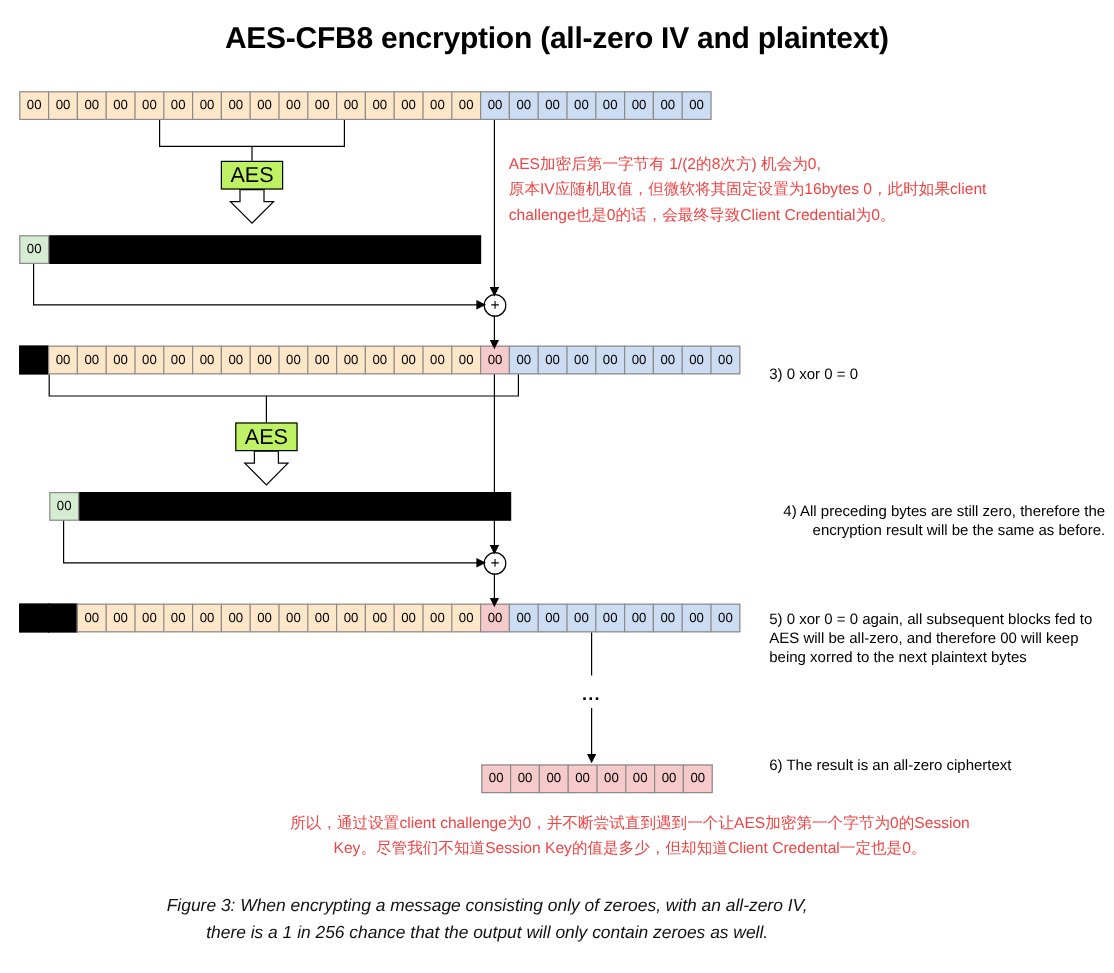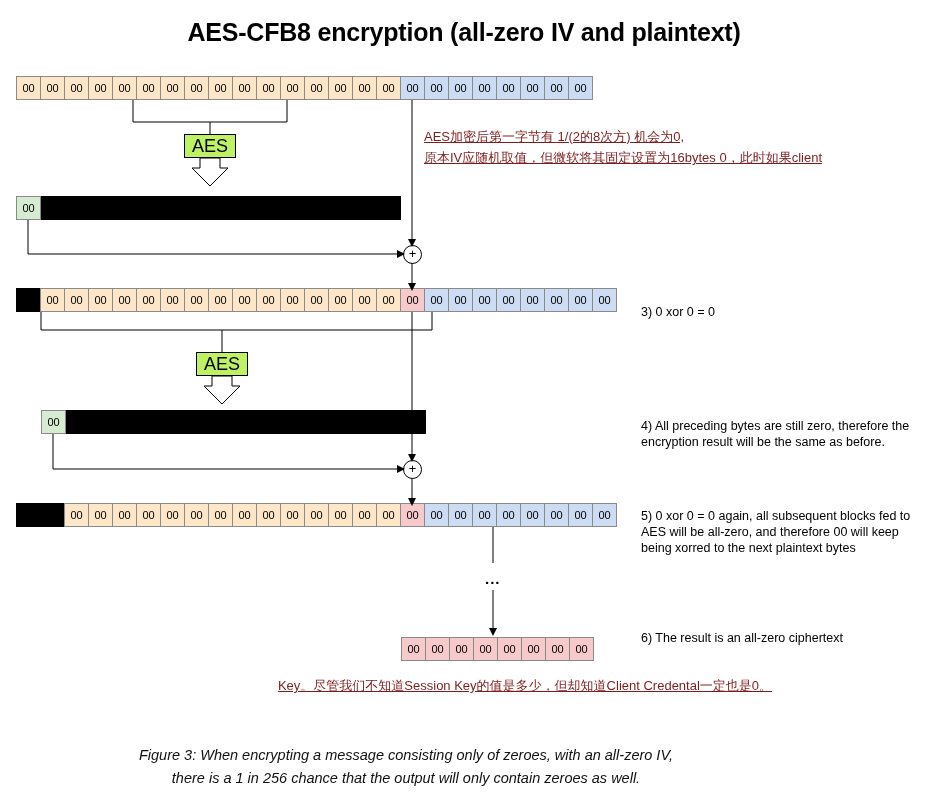--- a/index.html
+++ b/index.html
@@ -63,22 +63,21 @@
   .label {
     position: absolute;
     font-size: 12.5px;
     line-height: 16px;
     color: #000;
   }
   .note-cn {
     position: absolute;
     font-size: 13px;
     line-height: 21px;
-    color: #7f1d1d;
-    text-decoration: underline;
+    color: #ef4444;
   }
   .caption {
     position: absolute;
     left: 0;
     width: 812px;
     text-align: center;
     font-style: italic;
     font-size: 14.5px;
     line-height: 23px;
     color: #111;
@@ -266,29 +265,31 @@
     <path d="M412,312 L412,459" stroke="#000" fill="none" stroke-width="1" marker-end="url(#arrowSmall)"></path>
 
     <path d="M412,478 L412,503" stroke="#000" fill="none" stroke-width="1" marker-end="url(#arrowSmall)"></path>
 
     <path d="M493,527 L493,563" stroke="#000" fill="none" stroke-width="1"></path>
 
     <path d="M493,590 L493,633" stroke="#000" fill="none" stroke-width="1" marker-end="url(#arrowSmall)"></path>
   </svg>
 
   <div class="label" style="left:641px; top:304px; width:270px;">3) 0 xor 0 = 0</div>
-  <div class="label" style="left:641px; top:418px; width:280px;">4) All preceding bytes are still zero, therefore the encryption result will be the same as before.</div>
+  <div class="label" style="left:641px; top:418px; width:280px;text-align:right;">4) All preceding bytes are still zero, therefore the encryption result will be the same as before.</div>
   <div class="label" style="left:641px; top:508px; width:280px;">5) 0 xor 0 = 0 again, all subsequent blocks fed to AES will be all-zero, and therefore 00 will keep being xorred to the next plaintext bytes</div>
   <div class="label" style="left:641px; top:630px; width:280px;">6) The result is an all-zero ciphertext</div>
 
   <div class="note-cn" style="left:424px; top:126px; width:500px;">
     <div>AES加密后第一字节有 1/(2的8次方) 机会为0,</div>
     <div>原本IV应随机取值，但微软将其固定设置为16bytes 0，此时如果client</div>
+    <div>challenge也是0的话，会最终导致Client Credential为0。</div>
   </div>
 
   <div class="note-cn" style="left:160px; top:675px; width:730px; text-align:center;">
+    <div>所以，通过设置client challenge为0，并不断尝试直到遇到一个让AES加密第一个字节为0的Session</div>
     <div>Key。尽管我们不知道Session Key的值是多少，但却知道Client Credental一定也是0。</div>
   </div>
 
   <div class="caption" style="top:744px;">Figure 3: When encrypting a message consisting only of zeroes, with an all-zero IV,</div>
   <div class="caption" style="top:767px;">there is a 1 in 256 chance that the output will only contain zeroes as well.</div>
 
 </div>
 
 </body></html>

